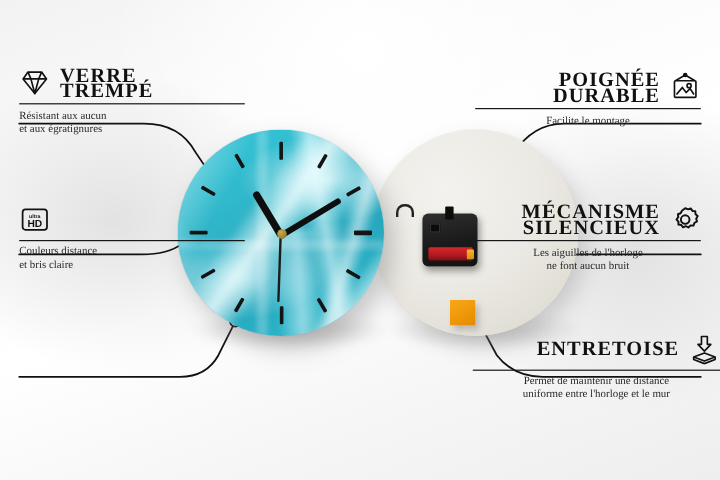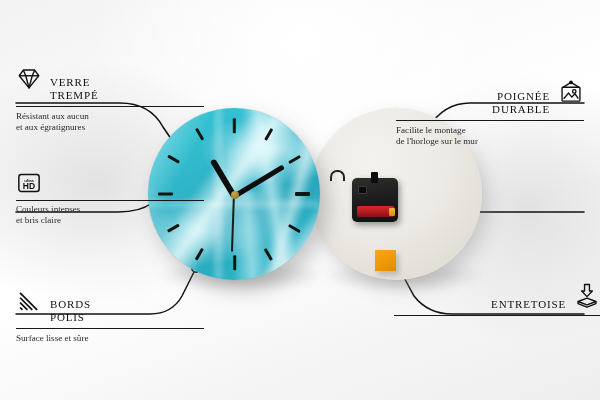--- a/index.html
+++ b/index.html
@@ -109,38 +109,38 @@
   .hand-cap   { position:absolute; left:82.5px; top:82.5px; width:8px; height:8px; border-radius:50%;
                 background: radial-gradient(circle at 35% 32%, #c8a94f, #8a6f25); }
 
   
   .feat { position:absolute; width:188px; }
   .feat .head { display:flex; align-items:center; gap:8px; }
   .feat.left  .head { justify-content:flex-start; }
   .feat.right .head { justify-content:flex-end; }
   .feat .title {
     font-family:"Liberation Serif", serif;
-    font-weight:normal; font-size:11px; line-height:13.2px;
-    letter-spacing:.85px; color:#111; text-transform:uppercase;margin-top:20px;
+    font-weight:bold; font-size:17px; line-height:13.2px;
+    letter-spacing:.85px; color:#111; text-transform:uppercase;
   }
   .feat.right .title { text-align:right; }
   .rule { height:1.4px; background:#171717; margin:3.5px 0 3.5px; }
   .feat .desc {
     font-family:"Liberation Serif", serif;
     font-size:9.1px; line-height:11.0px; color:#2a2a2a;
   }
-  .feat.right .desc { text-align:left; }
+  .feat.right .desc { text-align:center; }
 
   .ic { flex:0 0 auto; width:26px; height:26px; display:block; }
 
   
   .f-verre   { left:16px;  top:56px; }
   .f-impr    { left:16px;  top:170px; }
   .f-bords   { left:16px;  top:278px; }
-  .f-poign   { left:396px; top:70px; }
+  .f-poign   { left:396px; top:60px; }
   .f-meca    { left:396px; top:170px; }
   .f-entre   { left:396px; top:278px; }
 
   svg.lines { position:absolute; left:0; top:0; width:600px; height:400px; pointer-events:none; }
 </style>
 </head>
 <body>
 
 <div id="stage">
 
@@ -229,79 +229,81 @@
   <div class="feat left f-impr">
     <div class="head">
       <svg class="ic" viewBox="0 0 32 32">
         <rect x="3.5" y="5.5" width="25" height="21" rx="3" fill="none" stroke="#111" stroke-width="1.8"></rect>
         <text x="16" y="14.2" font-family="Liberation Sans, sans-serif" font-size="5.4" font-weight="bold" text-anchor="middle" fill="#111">ultra</text>
         <text x="16" y="23.4" font-family="Liberation Sans, sans-serif" font-size="10.5" font-weight="bold" text-anchor="middle" fill="#111">HD</text>
       </svg>
     </div>
     <div class="rule"></div>
     <div class="desc">
-      <div>Couleurs intenses</div>
+      <div>Couleurs distance</div>
       <div>et bris claire</div>
     </div>
   </div>
 
-  <div class="feat left f-bords">
-    <div class="head">
-      <svg class="ic" viewBox="0 0 32 32">
-        <g stroke="#111" stroke-width="2.1" stroke-linecap="butt">
-          <path d="M5 6 L26 27"></path>
-            <path d="M5 12 L20 27"></path>
-            <path d="M5 18 L14 27"></path>
-            <path d="M5 24 L8 27"></path>
-        </g>
-      </svg>
-      <div class="title">
-        <div>BORDS</div>
-        <div>POLIS</div>
-      </div>
-    </div>
-    <div class="rule"></div>
-    <div class="desc">
-      <div>Surface lisse et sûre</div>
-    </div>
-  </div>
 
   <div class="feat right f-poign">
     <div class="head">
       <div class="title">
         <div>POIGNÉE</div>
         <div>DURABLE</div>
       </div>
       <svg class="ic" viewBox="0 0 32 32">
         <g fill="none" stroke="#111" stroke-width="1.7">
           <path d="M16 3 L6 9 M16 3 L26 9"></path>
           <circle cx="16" cy="3" r="1.5" fill="#111"></circle>
           <rect x="5" y="9" width="22" height="17" rx="1"></rect>
           <path d="M7 23 L13 16 L17 21 L21 17 L25 23"></path>
           <circle cx="20" cy="14" r="2.1"></circle>
         </g>
       </svg>
     </div>
     <div class="rule"></div>
     <div class="desc">
       <div>Facilite le montage</div>
-      <div>de l'horloge sur le mur</div>
-    </div>
-  </div>
-
+    </div>
+  </div>
+
+  <div class="feat right f-meca">
+    <div class="head">
+      <div class="title">
+        <div>MÉCANISME</div>
+        <div>SILENCIEUX</div>
+      </div>
+      <svg class="ic" viewBox="0 0 32 32">
+        <g fill="none" stroke="#111" stroke-width="2.0" stroke-linejoin="round">
+          <path d="M16 4.4 l3.0 1.1 2.6 -1.0 1.9 2.6 2.8 0.2 0.3 3.2 2.2 1.8 -1.5 2.9 0.8 2.7 -2.7 1.6 -0.9 2.7 -3.0 -0.3 -2.2 2.2 -2.7 -1.4 -2.8 1.2 -1.8 -2.4 -3.0 -0.5 0.1 -2.9 -2.0 -2.2 1.8 -2.4 -0.4 -3.0 2.8 -1.0 1.4 -2.6 z"></path>
+          <circle cx="16" cy="16" r="4.4"></circle>
+        </g>
+      </svg>
+    </div>
+    <div class="rule"></div>
+    <div class="desc">
+      <div>Les aiguilles de l'horloge</div>
+      <div>ne font aucun bruit</div>
+    </div>
+  </div>
 
   <div class="feat right f-entre" style="width:206px;left:394px;">
     <div class="head">
       <div class="title">
         <div>ENTRETOISE</div>
       </div>
       <svg class="ic" viewBox="0 0 32 32">
         <g fill="none" stroke="#111" stroke-width="1.7" stroke-linejoin="round">
           <path d="M13 3 h6 v8 h3.6 L16 18 L9.4 11 H13 Z"></path>
           <path d="M16 19.8 L27 24 L16 28.2 L5 24 Z"></path>
           <path d="M5 24 v2.6 L16 30.8 L27 26.6 V24"></path>
         </g>
       </svg>
     </div>
     <div class="rule"></div>
+    <div class="desc">
+      <div>Permet de maintenir une distance</div>
+      <div>uniforme entre l'horloge et le mur</div>
+    </div>
   </div>
 
 </div>
 
 </body></html>

